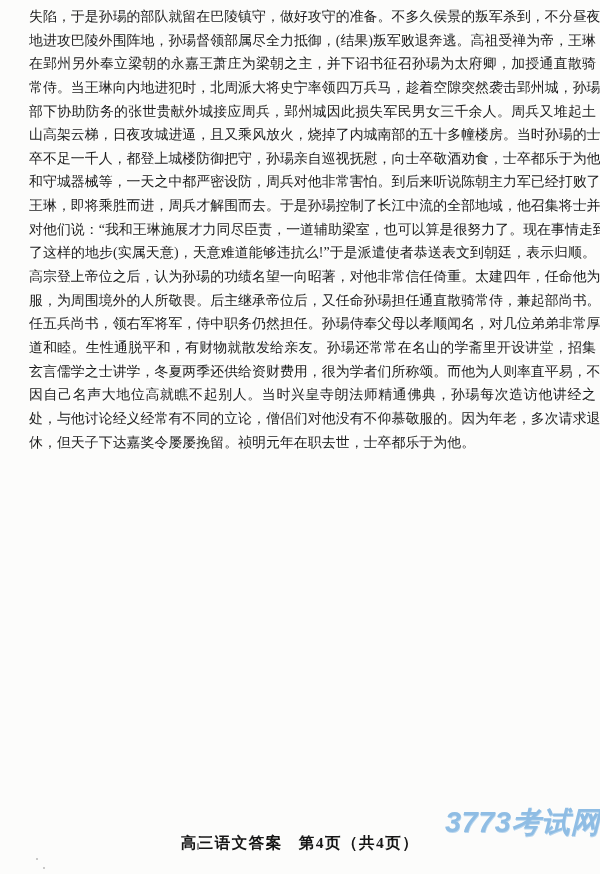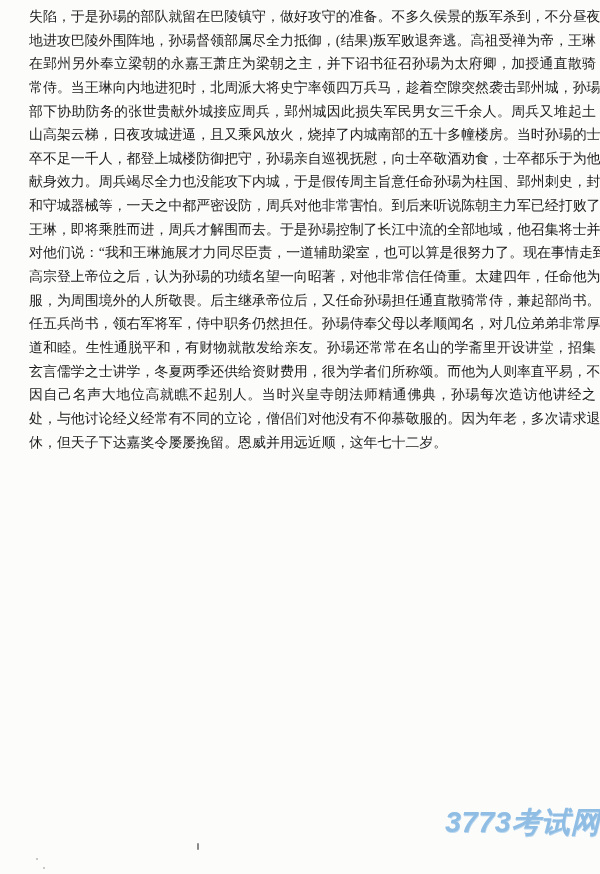--- a/index.html
+++ b/index.html
@@ -91,34 +91,37 @@
 
   <div class="text-block">
 
   <div class="text-line">失陷，于是孙瑒的部队就留在巴陵镇守，做好攻守的准备。不多久侯景的叛军杀到，不分昼夜</div>
       <div class="text-line">地进攻巴陵外围阵地，孙瑒督领部属尽全力抵御，(结果)叛军败退奔逃。高祖受禅为帝，王琳</div>
       <div class="text-line">在郢州另外奉立梁朝的永嘉王萧庄为梁朝之主，并下诏书征召孙瑒为太府卿，加授通直散骑</div>
       <div class="text-line">常侍。当王琳向内地进犯时，北周派大将史宁率领四万兵马，趁着空隙突然袭击郢州城，孙瑒</div>
       <div class="text-line">部下协助防务的张世贵献外城接应周兵，郢州城因此损失军民男女三千余人。周兵又堆起土</div>
       <div class="text-line">山高架云梯，日夜攻城进逼，且又乘风放火，烧掉了内城南部的五十多幢楼房。当时孙瑒的士</div>
       <div class="text-line">卒不足一千人，都登上城楼防御把守，孙瑒亲自巡视抚慰，向士卒敬酒劝食，士卒都乐于为他</div>
-      <div class="text-line">献身效力。周兵竭尽全力也没能攻下内城，于是假传周主旨意任命孙瑒为柱国、郢州刺史，封</div>
       <div class="text-line">和守城器械等，一天之中都严密设防，周兵对他非常害怕。到后来听说陈朝主力军已经打败了</div>
       <div class="text-line">王琳，即将乘胜而进，周兵才解围而去。于是孙瑒控制了长江中流的全部地域，他召集将士并</div>
       <div class="text-line">对他们说：“我和王琳施展才力同尽臣责，一道辅助梁室，也可以算是很努力了。现在事情走到</div>
+      <div class="text-line">了这样的地步(实属天意)，天意难道能够违抗么!”于是派遣使者恭送表文到朝廷，表示归顺。</div>
       <div class="text-line">高宗登上帝位之后，认为孙瑒的功绩名望一向昭著，对他非常信任倚重。太建四年，任命他为</div>
       <div class="text-line">服，为周围境外的人所敬畏。后主继承帝位后，又任命孙瑒担任通直散骑常侍，兼起部尚书。</div>
       <div class="text-line">任五兵尚书，领右军将军，侍中职务仍然担任。孙瑒侍奉父母以孝顺闻名，对几位弟弟非常厚</div>
       <div class="text-line">道和睦。生性通脱平和，有财物就散发给亲友。孙瑒还常常在名山的学斋里开设讲堂，招集</div>
       <div class="text-line">玄言儒学之士讲学，冬夏两季还供给资财费用，很为学者们所称颂。而他为人则率直平易，不</div>
       <div class="text-line">因自己名声大地位高就瞧不起别人。当时兴皇寺朗法师精通佛典，孙瑒每次造访他讲经之</div>
       <div class="text-line">处，与他讨论经义经常有不同的立论，僧侣们对他没有不仰慕敬服的。因为年老，多次请求退</div>
-      <div class="text-line last">休，但天子下达嘉奖令屡屡挽留。恩威并用远近顺，这年七十二岁。</div>
+      <div class="text-line last">休，但天子下达嘉奖令屡屡挽留。祯明元年在职去世，士卒都乐于为他。</div>
     </div>
 
+  <div class="footer">
+    <span>高三语文答案</span><span class="gap"></span><span>第4页（共4页）</span>
+  </div>
 
   <div class="watermark">
     <span class="wm-name" style="color: rgb(143, 189, 228);">3773考试网</span>
   </div>
 
   <div class="speck s1"></div>
   <div class="speck s2"></div>
   <div class="speck s3"></div>
 
 </div>

